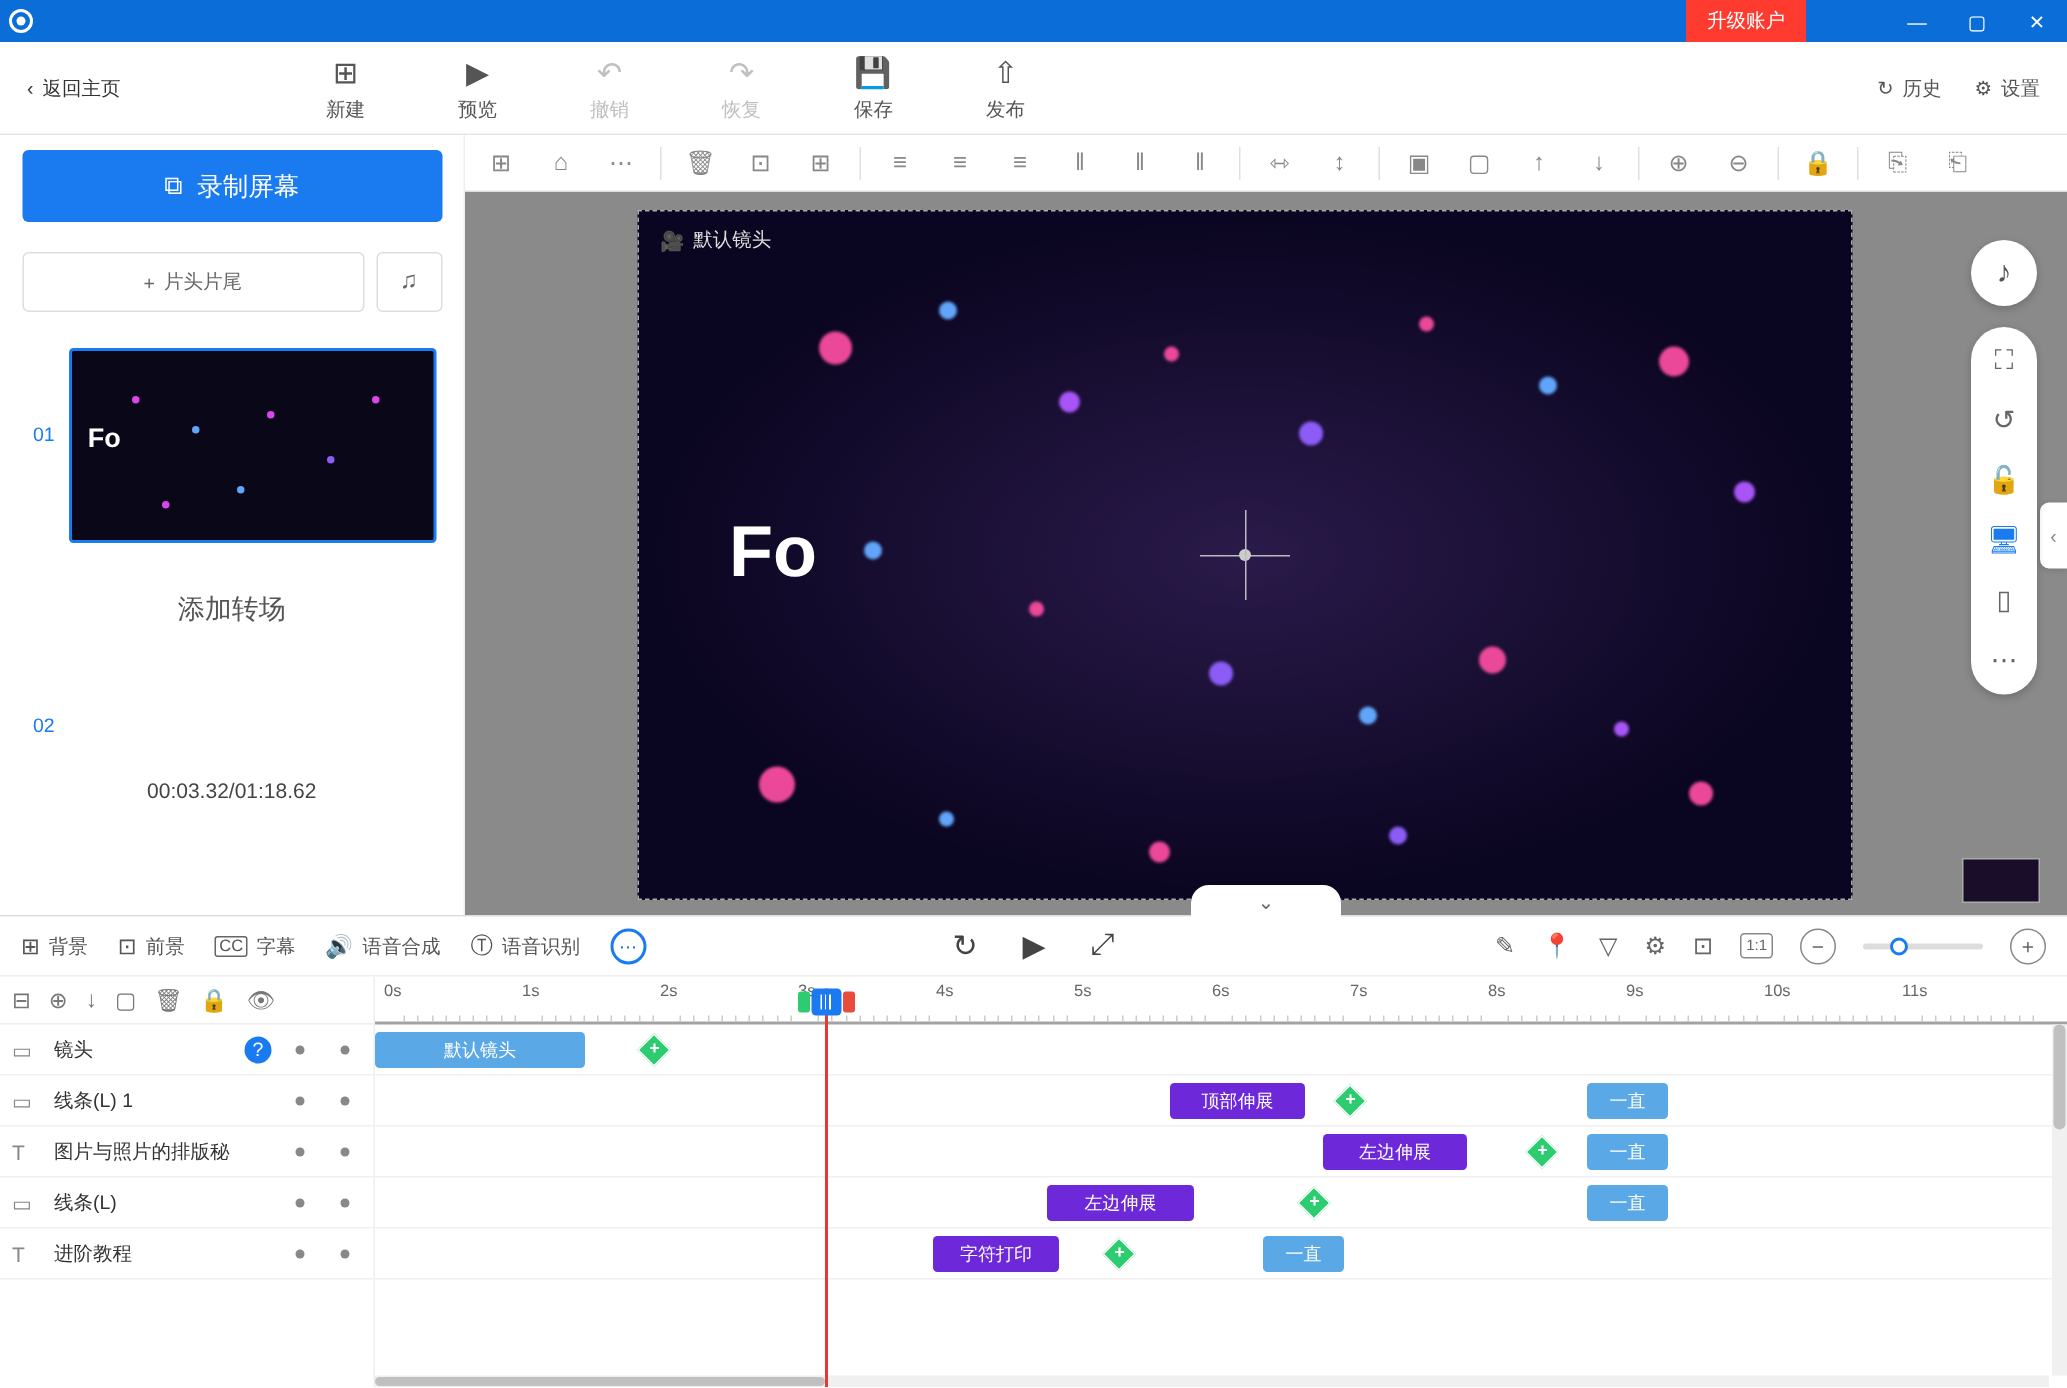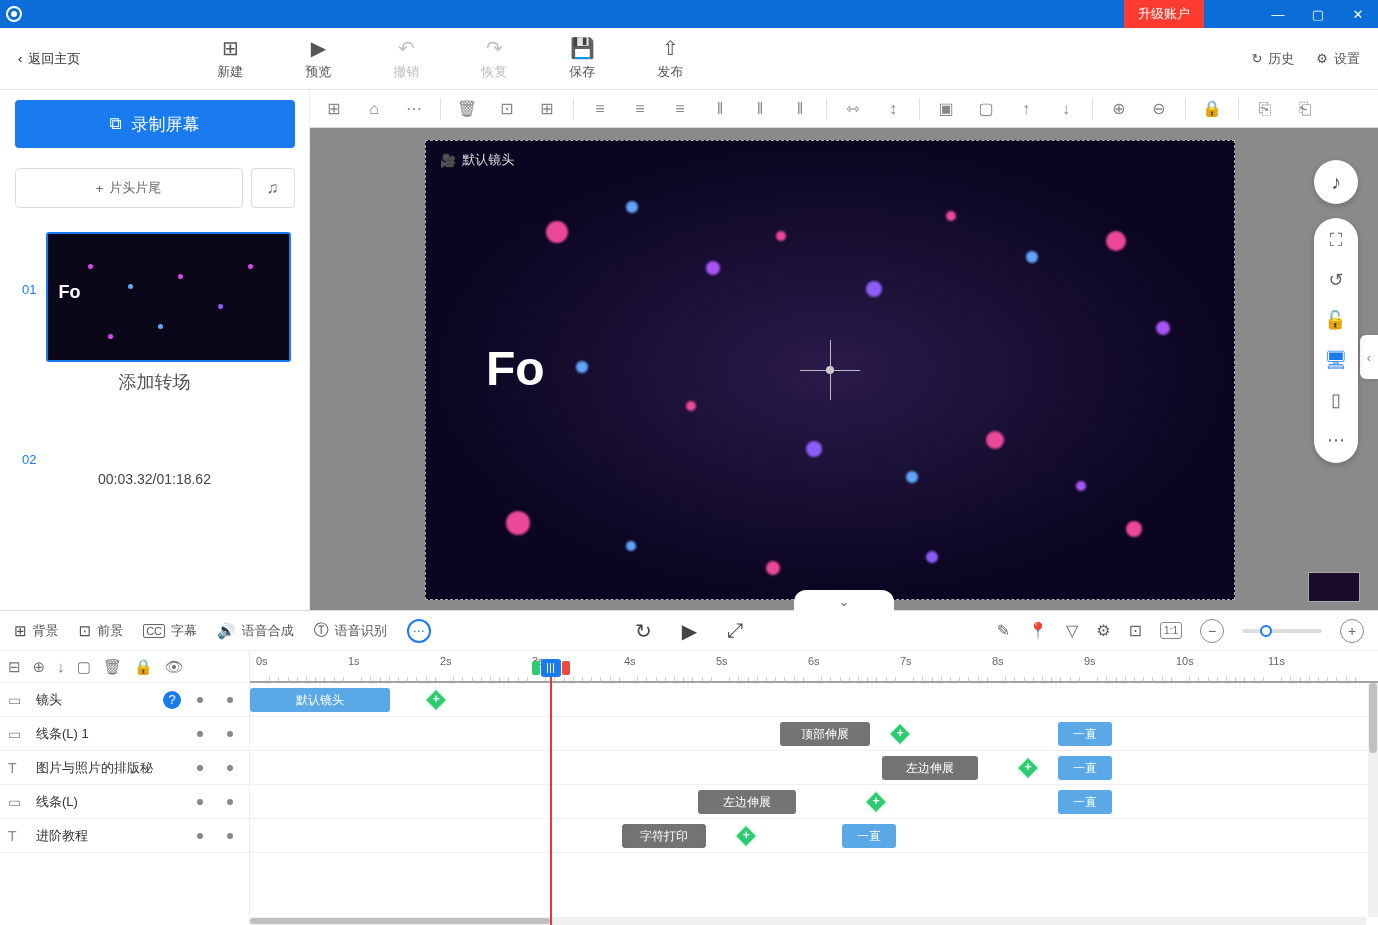--- a/index.html
+++ b/index.html
@@ -30,21 +30,21 @@
 
 
 .main { height: 520px; display: flex; }
 .left-panel { width: 310px; border-right: 1px solid #eee; display: flex; flex-direction: column; align-items: center; padding: 10px 12px 0 12px; background: #fff; }
 .record-btn { width: 280px; height: 48px; background: #1a7bf0; color: #fff; font-size: 17px; display: flex; align-items: center; justify-content: center; gap: 10px; border-radius: 4px; cursor: pointer; }
 .sub-btns { display: flex; gap: 8px; margin-top: 20px; width: 280px; }
 .sub-btn { height: 40px; background: #fff; border: 1px solid #ddd; border-radius: 4px; display: flex; align-items: center; justify-content: center; gap: 6px; color: #666; cursor: pointer; }
 .sub-btn.titleend { flex: 1; }
 .sub-btn.music { width: 44px; font-size: 16px; }
 .clip-list { width: 100%; margin-top: 24px; display: flex; flex-direction: column; align-items: center; }
-.clip-item { display: flex; gap: 10px; align-items: flex-start; width: 100%; padding: 0 10px; margin-bottom: 0; }
+.clip-item { display: flex; gap: 10px; align-items: flex-start; width: 100%; padding: 0 10px; margin-bottom: 24px; }
 .clip-index { width: 22px; color: #1a7bf0; font-size: 13px; padding-top: 50px; }
 .clip-body { flex: 1; }
 .clip-thumb { width: 245px; height: 130px; border: 2px solid #1a7bf0; border-radius: 3px; background: #0a0818; position: relative; overflow: hidden; }
 .clip-thumb .fo-text { position: absolute; left: 10px; top: 48px; color: #fff; font-weight: bold; font-size: 18px; }
 .clip-thumb .partic { position: absolute; width: 5px; height: 5px; border-radius: 50%; }
 .clip-info { width: 245px; height: 34px; border: 2px solid #1a7bf0; border-top: none; border-radius: 0 0 3px 3px; display: flex; align-items: center; justify-content: space-between; padding: 0 10px; color: #444; font-size: 13px; }
 .transition-label { text-align: center; color: #555; font-size: 18px; padding: 8px 0; }
 .clip2-thumb { width: 245px; height: 100px; background: #fff; border: 1px solid #eee; position: relative; }
 .clip2-thumb .blackbox { position: absolute; left: 6px; top: 6px; width: 70px; height: 38px; background: #111; }
 .clip2-thumb .textline { position: absolute; left: 100px; top: 58px; right: 4px; font-size: 8px; color: #333; }
@@ -103,21 +103,21 @@
 .ruler { height: 32px; display: flex; align-items: flex-start; border-bottom: 2px solid #a3a3a3; position: relative; text-decoration: underline; }
 .ruler .tick { position: absolute; top: 4px; font-size: 11px; color: #666; }
 .ruler .subtick { position: absolute; bottom: 0; width: 1px; height: 4px; background: #ccc; }
 .playhead { position: absolute; top: 8px; bottom: 0; width: 2px; background: #e53935; z-index: 3; }
 .playhead .head { position: absolute; top: 0; left: -9px; width: 20px; height: 18px; background: #1a7bf0; border-radius: 3px; display: flex; align-items: center; justify-content: center; }
 .playhead .head::before { content: ''; width: 8px; height: 10px; background: repeating-linear-gradient(90deg, #fff 0 1px, transparent 1px 3px); }
 .playhead .lh { position: absolute; top: 2px; left: -18px; width: 8px; height: 14px; background: #2ecc71; border-radius: 2px; }
 .playhead .rh { position: absolute; top: 2px; left: 12px; width: 8px; height: 14px; background: #e74c3c; border-radius: 2px; }
 .track { height: 34px; border-bottom: 1px solid #f0f0f0; position: relative; }
 .clip-block { position: absolute; top: 5px; height: 24px; border-radius: 3px; background: #5aa9e6; color: #fff; font-size: 12px; display: flex; align-items: center; justify-content: center; }
-.clip-block.darker { background: #737373; }
+.clip-block.darker { background: #6d28d9; }
 .keyframe { position: absolute; top: 9px; width: 16px; height: 16px; background: #2ecc71; transform: rotate(45deg); border: 1px solid #fff; }
 .keyframe.plus::after { content: '+'; color: #fff; position: absolute; transform: rotate(-45deg); left: 3px; top: -1px; font-size: 12px; font-weight: bold; }
 .tl-scroll { position: absolute; right: 0; top: 32px; bottom: 8px; width: 10px; background: #f0f0f0; }
 .tl-scroll .thumb { position: absolute; top: 0; left: 1px; right: 1px; height: 70px; background: #c0c0c0; border-radius: 4px; }
 .tl-hscroll { position: absolute; left: 0; right: 12px; bottom: 0; height: 8px; background: #f0f0f0; }
 .tl-hscroll .thumb { position: absolute; left: 0; width: 300px; top: 1px; bottom: 1px; background: #c0c0c0; border-radius: 4px; }
 </style>
 </head>
 <body>
 

